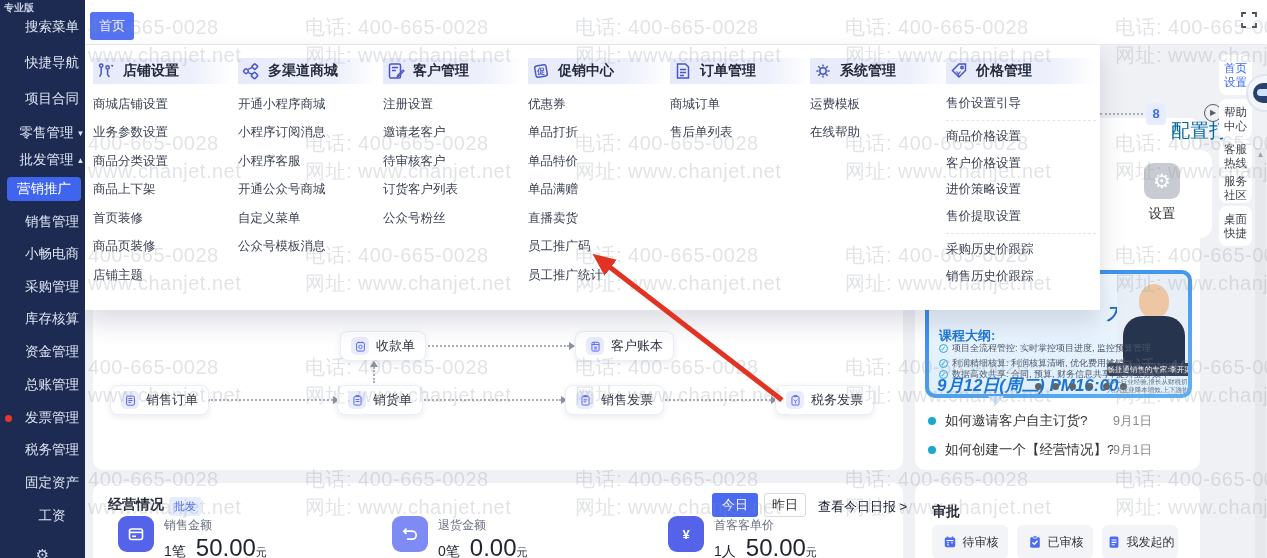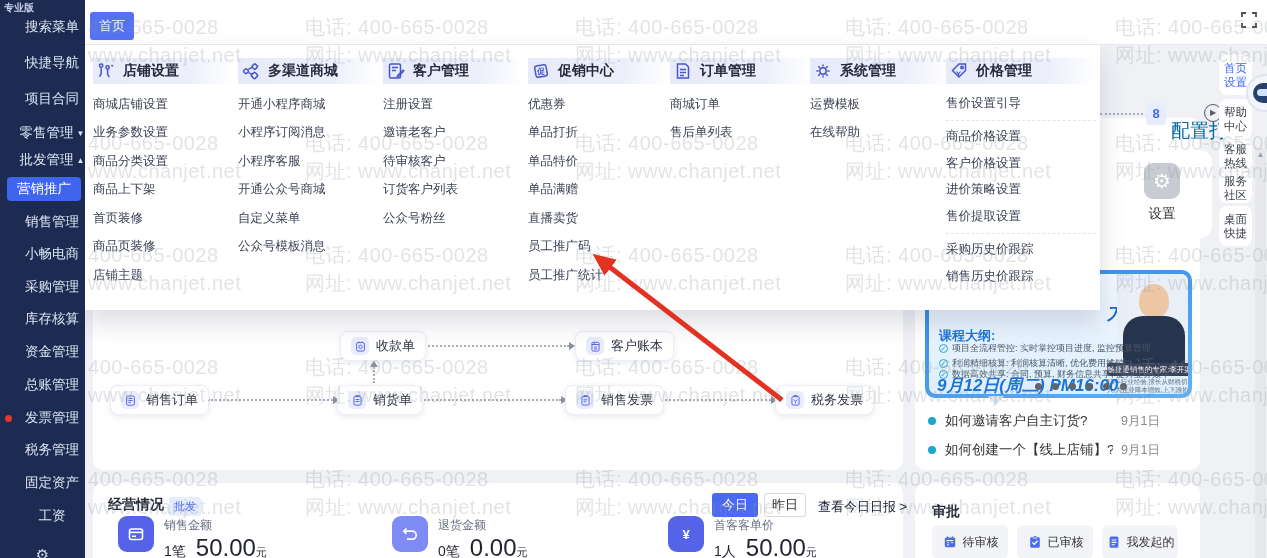--- a/index.html
+++ b/index.html
@@ -90,21 +90,21 @@
 #bn-desc{position:absolute;left:178px;top:104px;width:85px;font-size:6.5px;line-height:7.5px;color:#66707e;overflow:hidden;height:16px}
 #bn-dots{position:absolute;left:106px;top:109px;display:flex;gap:10px}
 .bn-dot{width:7px;height:7px;border-radius:50%;background:#5f646c}
 #banner-tail{position:absolute;left:988px;top:396px;width:0;height:0;z-index:2;
   border-left:8px solid transparent;border-right:8px solid transparent;border-top:9px solid #cfe6fb}
 
 
 .news-row{position:absolute;left:928px;display:flex;align-items:center;z-index:2;cursor:pointer}
 .news-dot{width:8px;height:8px;border-radius:50%;background:#1ba8cc;margin-right:9px;flex:0 0 8px}
 .news-title{font-size:13.5px;color:#333;width:168px;white-space:nowrap;overflow:hidden}
-.news-date{font-size:12.5px;color:#888;margin-left:8px}
+.news-date{font-size:12.5px;color:#888;}
 
 
 #approval-title{position:absolute;left:17px;top:20px;font-size:14px;font-weight:bold;color:#272c38}
 .ap-btn{position:absolute;top:42px;width:76px;height:34px;background:#f3f4f8;border-radius:6px;
   display:flex;align-items:center;justify-content:center;gap:5px;font-size:12px;color:#333;cursor:pointer;white-space:nowrap}
 
 
 #biz-title{position:absolute;left:15px;top:13px;font-size:14px;font-weight:bold;color:#272c38}
 #biz-badge{position:absolute;left:76px;top:14px;background:#e6edff;color:#4a6cf0;font-size:11px;
   padding:2px 5px;border-radius:3px}
@@ -574,21 +574,21 @@
     <line x1="782" y1="400" x2="598" y2="258" stroke="#e23222" stroke-width="5" marker-end="url(#ahead)"></line>
   </svg>
 
 <div class="news-row" style="top: 412px;">
       <span class="news-dot"></span>
       <span class="news-title">如何邀请客户自主订货?</span>
       <span class="news-date">9月1日</span>
     </div>
     <div class="news-row" style="top: 441px;">
       <span class="news-dot"></span>
-      <span class="news-title">如何创建一个【线上店铺】?</span>
+      <span class="news-title">如何创建一个【经营情况】?</span>
       <span class="news-date">9月1日</span>
     </div>
     <div class="rail-btn active" style="top: 55px; height: 40px;">
       <span>首页</span>
       <span>设置</span>
     </div>
     <div class="rail-btn" style="top: 99px; height: 40px;">
       <span>帮助</span>
       <span>中心</span>
     </div>

